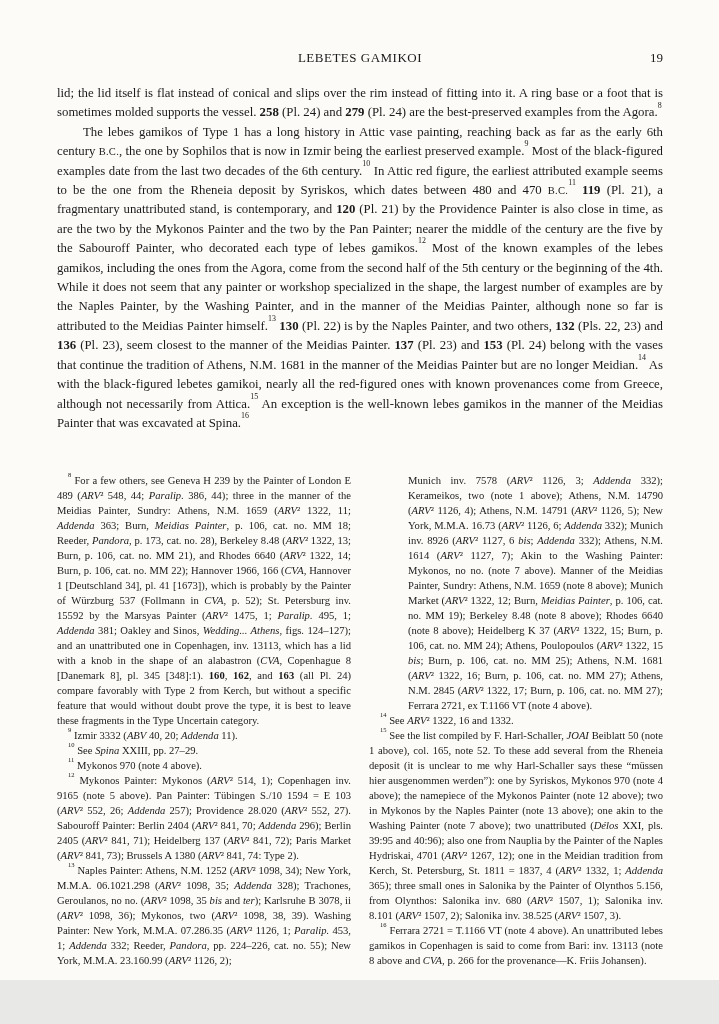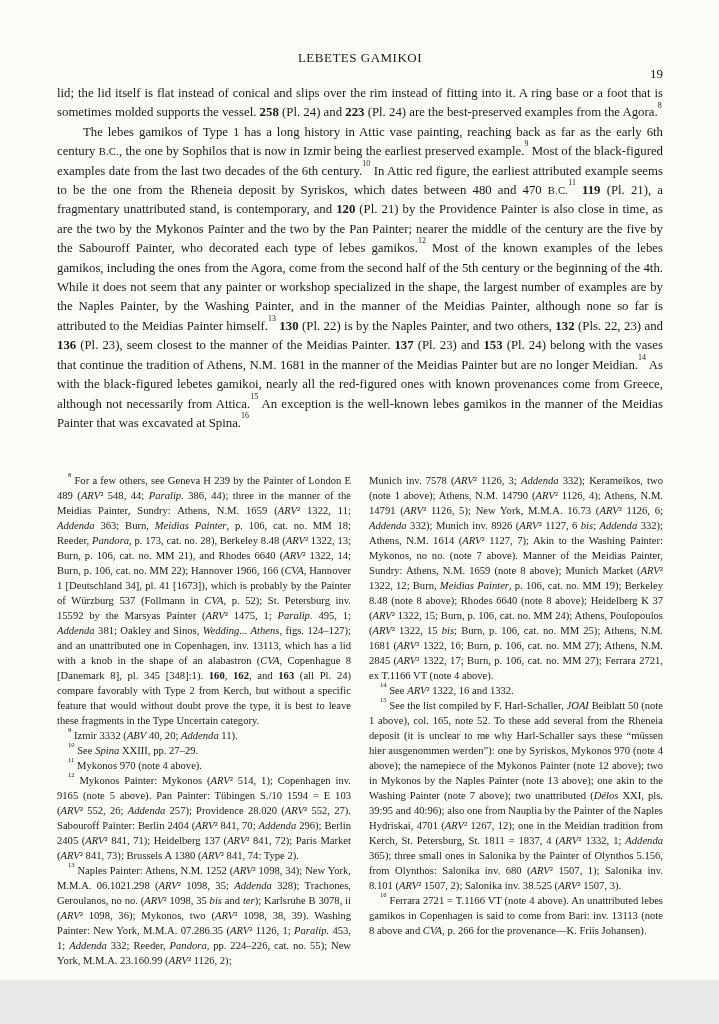--- a/index.html
+++ b/index.html
@@ -14,55 +14,55 @@
     overflow:hidden;
     box-sizing:border-box;
   }
   .content {
     position:absolute; left:57px; top:50px; width:606px;
   }
   .pg-header { position:relative; height:20px; font-size:13px; }
   .pg-header .title {
     position:absolute; left:0; right:0; text-align:center; letter-spacing:0.5px;
   }
-  .pg-header .pagenum { position:absolute; right:0; top:16px; }
+  .pg-header .pagenum { position:absolute; right:0; top:0; }
   .body-text {
     margin-top:14px;
     font-size:12.8px; line-height:19.4px;
     text-align:justify;
   }
   .body-text p { margin:0; }
   .body-text p.indent { text-indent:26px; }
   .footnotes {
     margin-top:40px;
     display:flex; gap:18px;
     font-size:10.6px; line-height:15px;
     text-align:justify;
   }
   .fncol { width:294px; }
   .footnote { margin:0; text-indent:11px; }
-  .footnote.cont { text-indent:0; }
+  .footnote.cont { text-indent:0;margin-left:39px; }
   sup { font-size:.62em; line-height:0; position:relative; top:-.45em; }
   .sc { font-size:.82em; letter-spacing:.3px; }
   b { font-weight:bold; }
   i { font-style:italic; }
 </style>
 </head>
 <body>
 
 <div class="page">
   <div class="content">
 
     <div class="pg-header">
       <span class="title">LEBETES GAMIKOI</span>
       <span class="pagenum">19</span>
     </div>
 
     <div class="body-text" id="body-text">
-        <p>lid; the lid itself is flat instead of conical and slips over the rim instead of fitting into it. A ring base or a foot that is sometimes molded supports the vessel. <b>258</b> (Pl. 24) and <b>223</b> (Pl. 24) are the best-preserved examples from the Agora.<sup>8</sup></p>
+        <p>lid; the lid itself is flat instead of conical and slips over the rim instead of fitting into it. A ring base or a foot that is sometimes molded supports the vessel. <b>258</b> (Pl. 24) and <b>279</b> (Pl. 24) are the best-preserved examples from the Agora.<sup>8</sup></p>
         <p class="indent">The lebes gamikos of Type 1 has a long history in Attic vase painting, reaching back as far as the early 6th century <span class="sc">B.C.</span>, the one by Sophilos that is now in Izmir being the earliest preserved example.<sup>9</sup> Most of the black-figured examples date from the last two decades of the 6th century.<sup>10</sup> In Attic red figure, the earliest attributed example seems to be the one from the Rheneia deposit by Syriskos, which dates between 480 and 470 <span class="sc">B.C.</span><sup>11</sup> <b>119</b> (Pl. 21), a fragmentary unattributed stand, is contemporary, and <b>120</b> (Pl. 21) by the Providence Painter is also close in time, as are the two by the Mykonos Painter and the two by the Pan Painter; nearer the middle of the century are the five by the Sabouroff Painter, who decorated each type of lebes gamikos.<sup>12</sup> Most of the known examples of the lebes gamikos, including the ones from the Agora, come from the second half of the 5th century or the beginning of the 4th. While it does not seem that any painter or workshop specialized in the shape, the largest number of examples are by the Naples Painter, by the Washing Painter, and in the manner of the Meidias Painter, although none so far is attributed to the Meidias Painter himself.<sup>13</sup> <b>130</b> (Pl. 22) is by the Naples Painter, and two others, <b>132</b> (Pls. 22, 23) and <b>136</b> (Pl. 23), seem closest to the manner of the Meidias Painter. <b>137</b> (Pl. 23) and <b>153</b> (Pl. 24) belong with the vases that continue the tradition of Athens, N.M. 1681 in the manner of the Meidias Painter but are no longer Meidian.<sup>14</sup> As with the black-figured lebetes gamikoi, nearly all the red-figured ones with known provenances come from Greece, although not necessarily from Attica.<sup>15</sup> An exception is the well-known lebes gamikos in the manner of the Meidias Painter that was excavated at Spina.<sup>16</sup></p>
       </div>
 
     <div class="footnotes">
       <div class="fncol" id="fn-left">
           <p class="footnote"><sup>8</sup> For a few others, see Geneva H 239 by the Painter of London E 489 (<i>ARV</i>² 548, 44; <i>Paralip.</i> 386, 44); three in the manner of the Meidias Painter, Sundry: Athens, N.M. 1659 (<i>ARV</i>² 1322, 11; <i>Addenda</i> 363; Burn, <i>Meidias Painter</i>, p. 106, cat. no. MM 18; Reeder, <i>Pandora</i>, p. 173, cat. no. 28), Berkeley 8.48 (<i>ARV</i>² 1322, 13; Burn, p. 106, cat. no. MM 21), and Rhodes 6640 (<i>ARV</i>² 1322, 14; Burn, p. 106, cat. no. MM 22); Hannover 1966, 166 (<i>CVA</i>, Hannover 1 [Deutschland 34], pl. 41 [1673]), which is probably by the Painter of Würzburg 537 (Follmann in <i>CVA</i>, p. 52); St. Petersburg inv. 15592 by the Marsyas Painter (<i>ARV</i>² 1475, 1; <i>Paralip.</i> 495, 1; <i>Addenda</i> 381; Oakley and Sinos, <i>Wedding... Athens</i>, figs. 124–127); and an unattributed one in Copenhagen, inv. 13113, which has a lid with a knob in the shape of an alabastron (<i>CVA</i>, Copenhague 8 [Danemark 8], pl. 345 [348]:1). <b>160</b>, <b>162</b>, and <b>163</b> (all Pl. 24) compare favorably with Type 2 from Kerch, but without a specific feature that would without doubt prove the type, it is best to leave these fragments in the Type Uncertain category.</p>
           <p class="footnote"><sup>9</sup> Izmir 3332 (<i>ABV</i> 40, 20; <i>Addenda</i> 11).</p>
           <p class="footnote"><sup>10</sup> See <i>Spina</i> XXIII, pp. 27–29.</p>
           <p class="footnote"><sup>11</sup> Mykonos 970 (note 4 above).</p>
           <p class="footnote"><sup>12</sup> Mykonos Painter: Mykonos (<i>ARV</i>² 514, 1); Copenhagen inv. 9165 (note 5 above). Pan Painter: Tübingen S./10 1594 = E 103 (<i>ARV</i>² 552, 26; <i>Addenda</i> 257); Providence 28.020 (<i>ARV</i>² 552, 27). Sabouroff Painter: Berlin 2404 (<i>ARV</i>² 841, 70; <i>Addenda</i> 296); Berlin 2405 (<i>ARV</i>² 841, 71); Heidelberg 137 (<i>ARV</i>² 841, 72); Paris Market (<i>ARV</i>² 841, 73); Brussels A 1380 (<i>ARV</i>² 841, 74: Type 2).</p>

